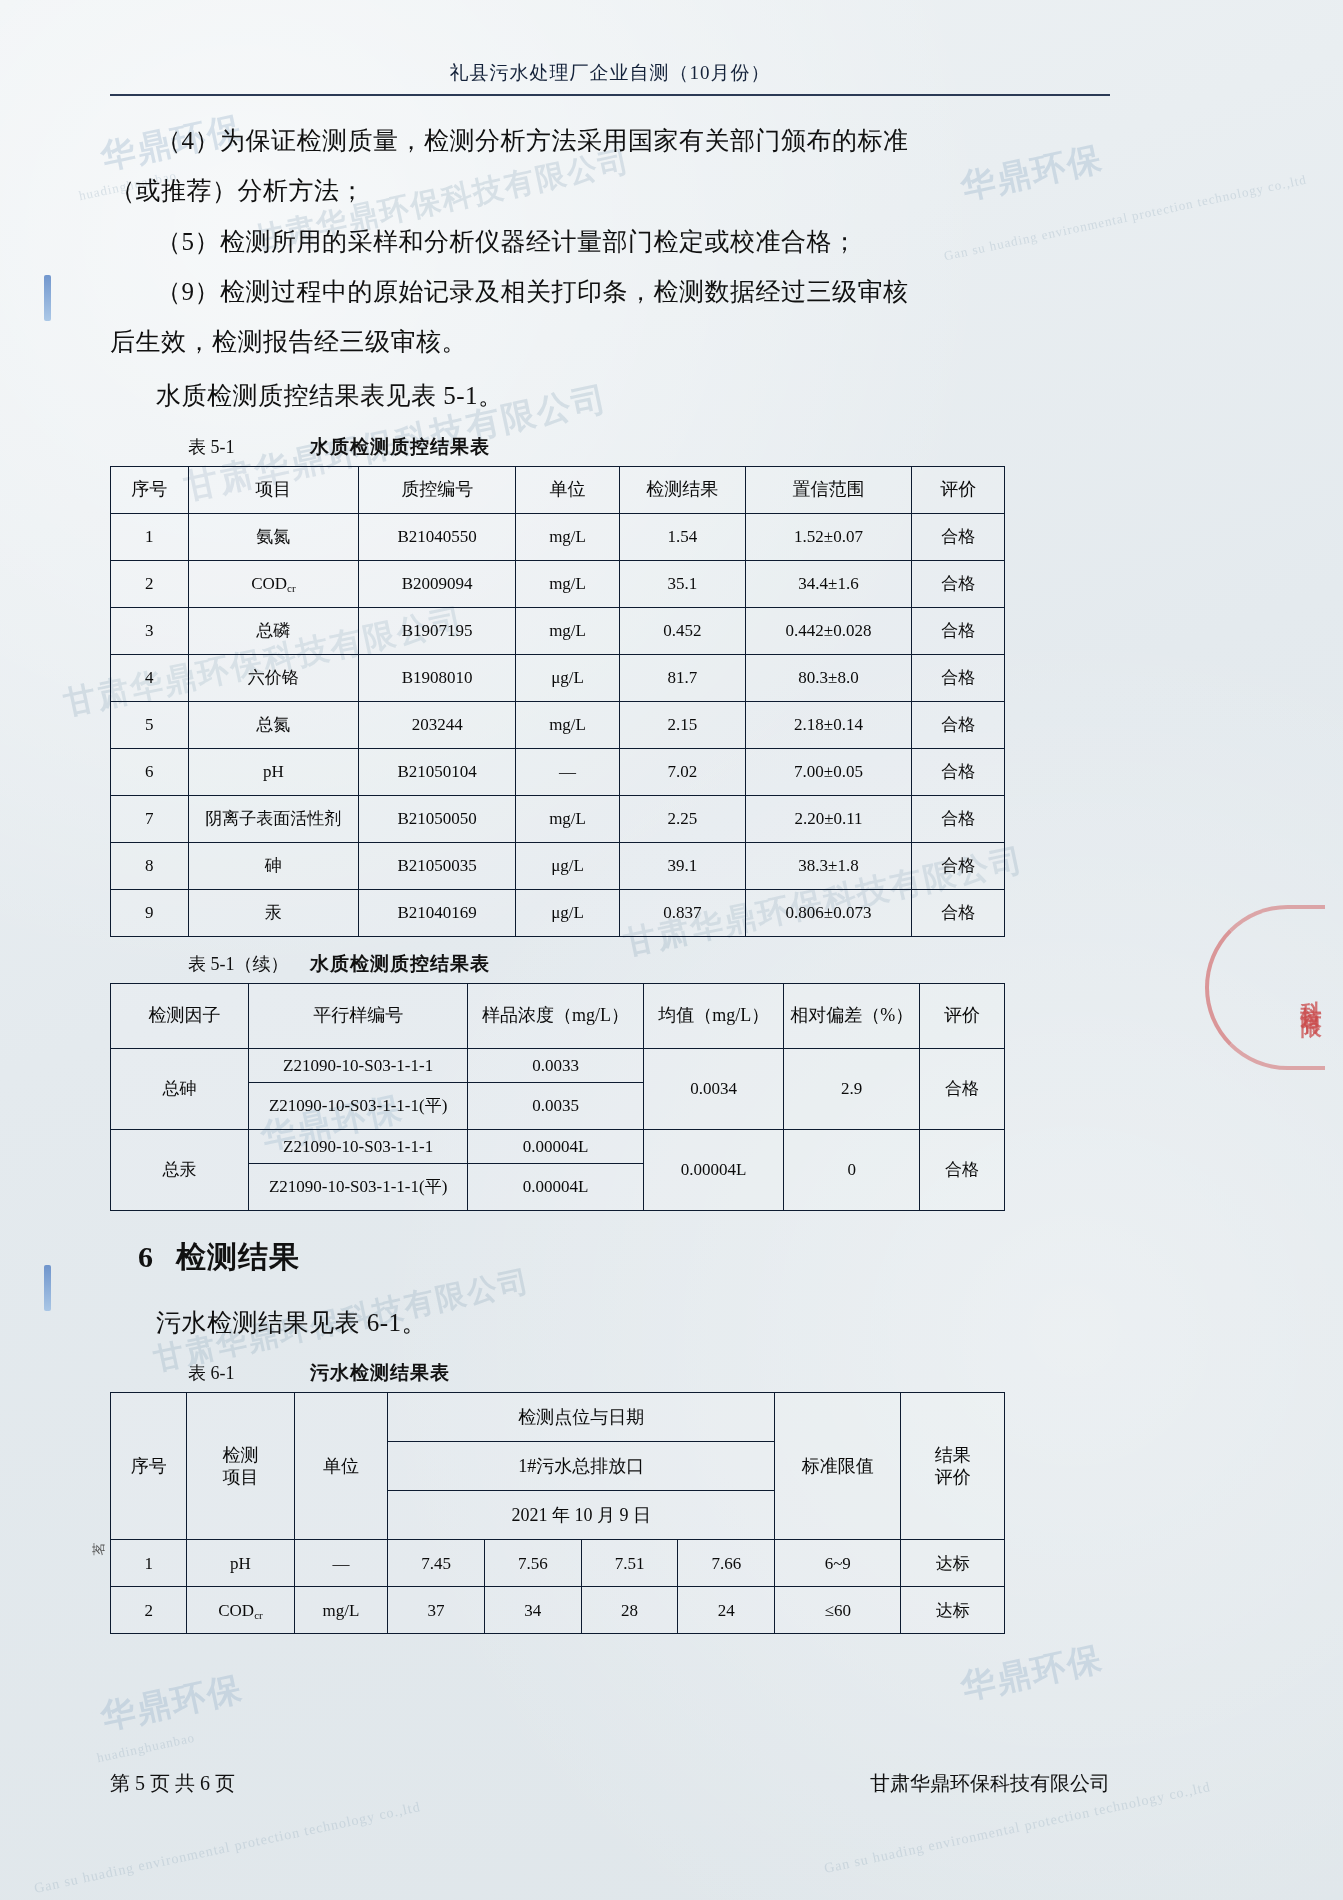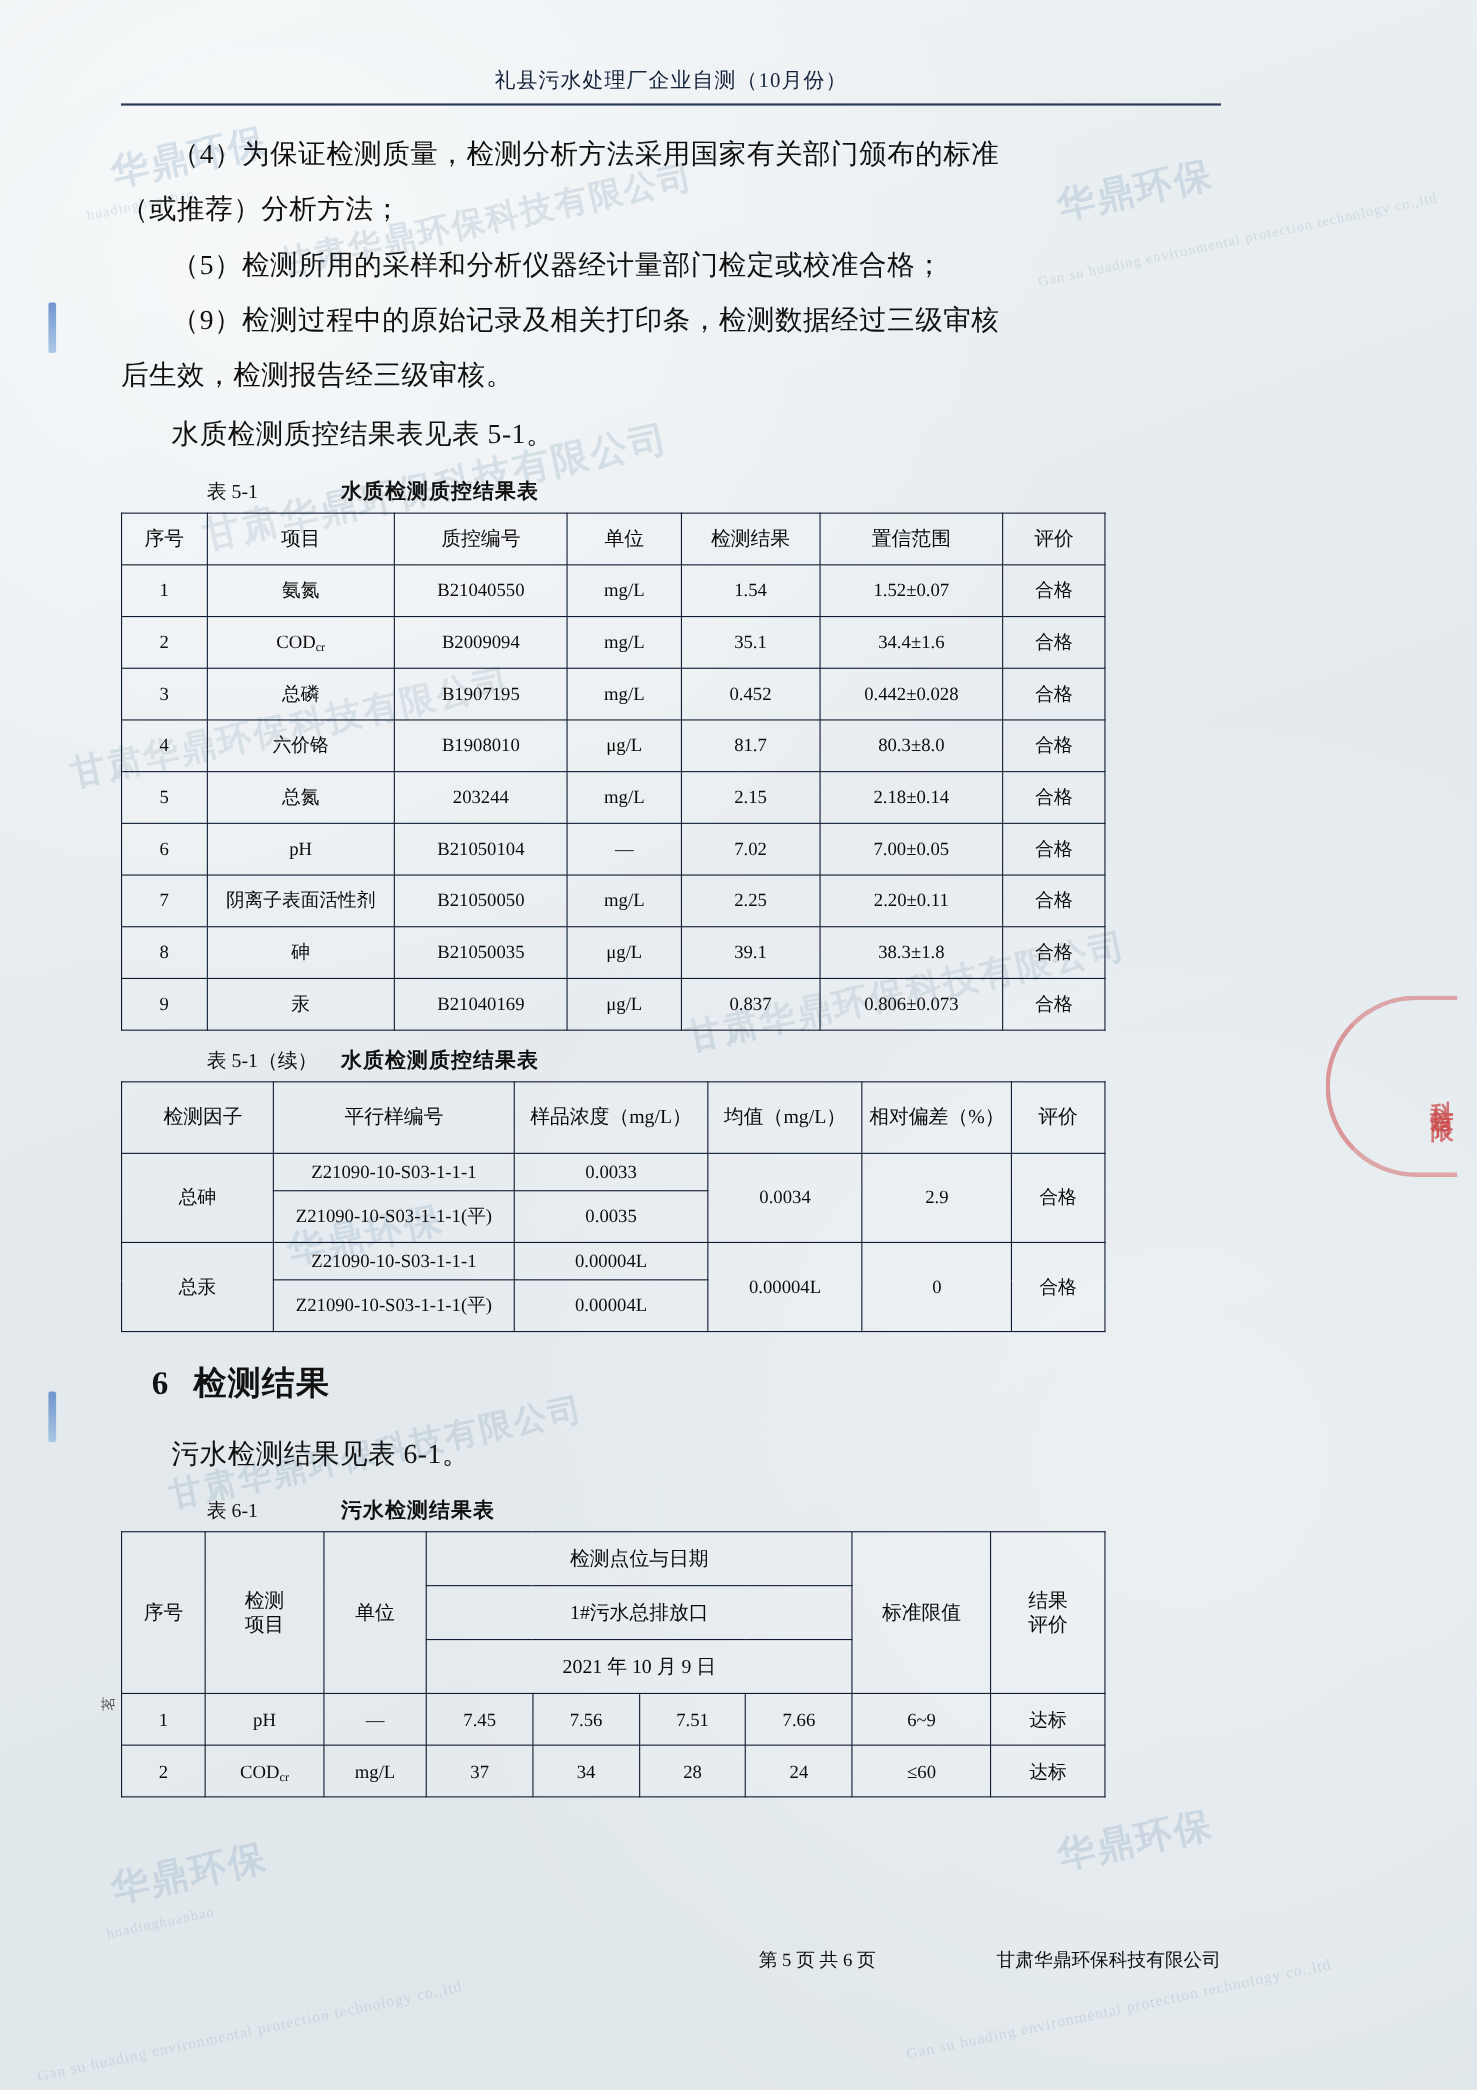--- a/index.html
+++ b/index.html
@@ -129,22 +129,22 @@
     vertical-align: baseline;
     position: relative;
     top: 3px;
   }
   .footer {
     position: absolute;
     left: 110px;
     top: 1770px;
     width: 1000px;
     display: flex;
-    font-size: 17px;
-    justify-content: flex-end;
+    font-size: 20px;
+    justify-content: space-between;
     gap: 110px;
     color: #101010;
   }
   
   .margin-mark {
     position: absolute;
     left: 44px;
     width: 7px;
     height: 46px;
     background: linear-gradient(180deg, #5b86c6, #9fc0e4);

